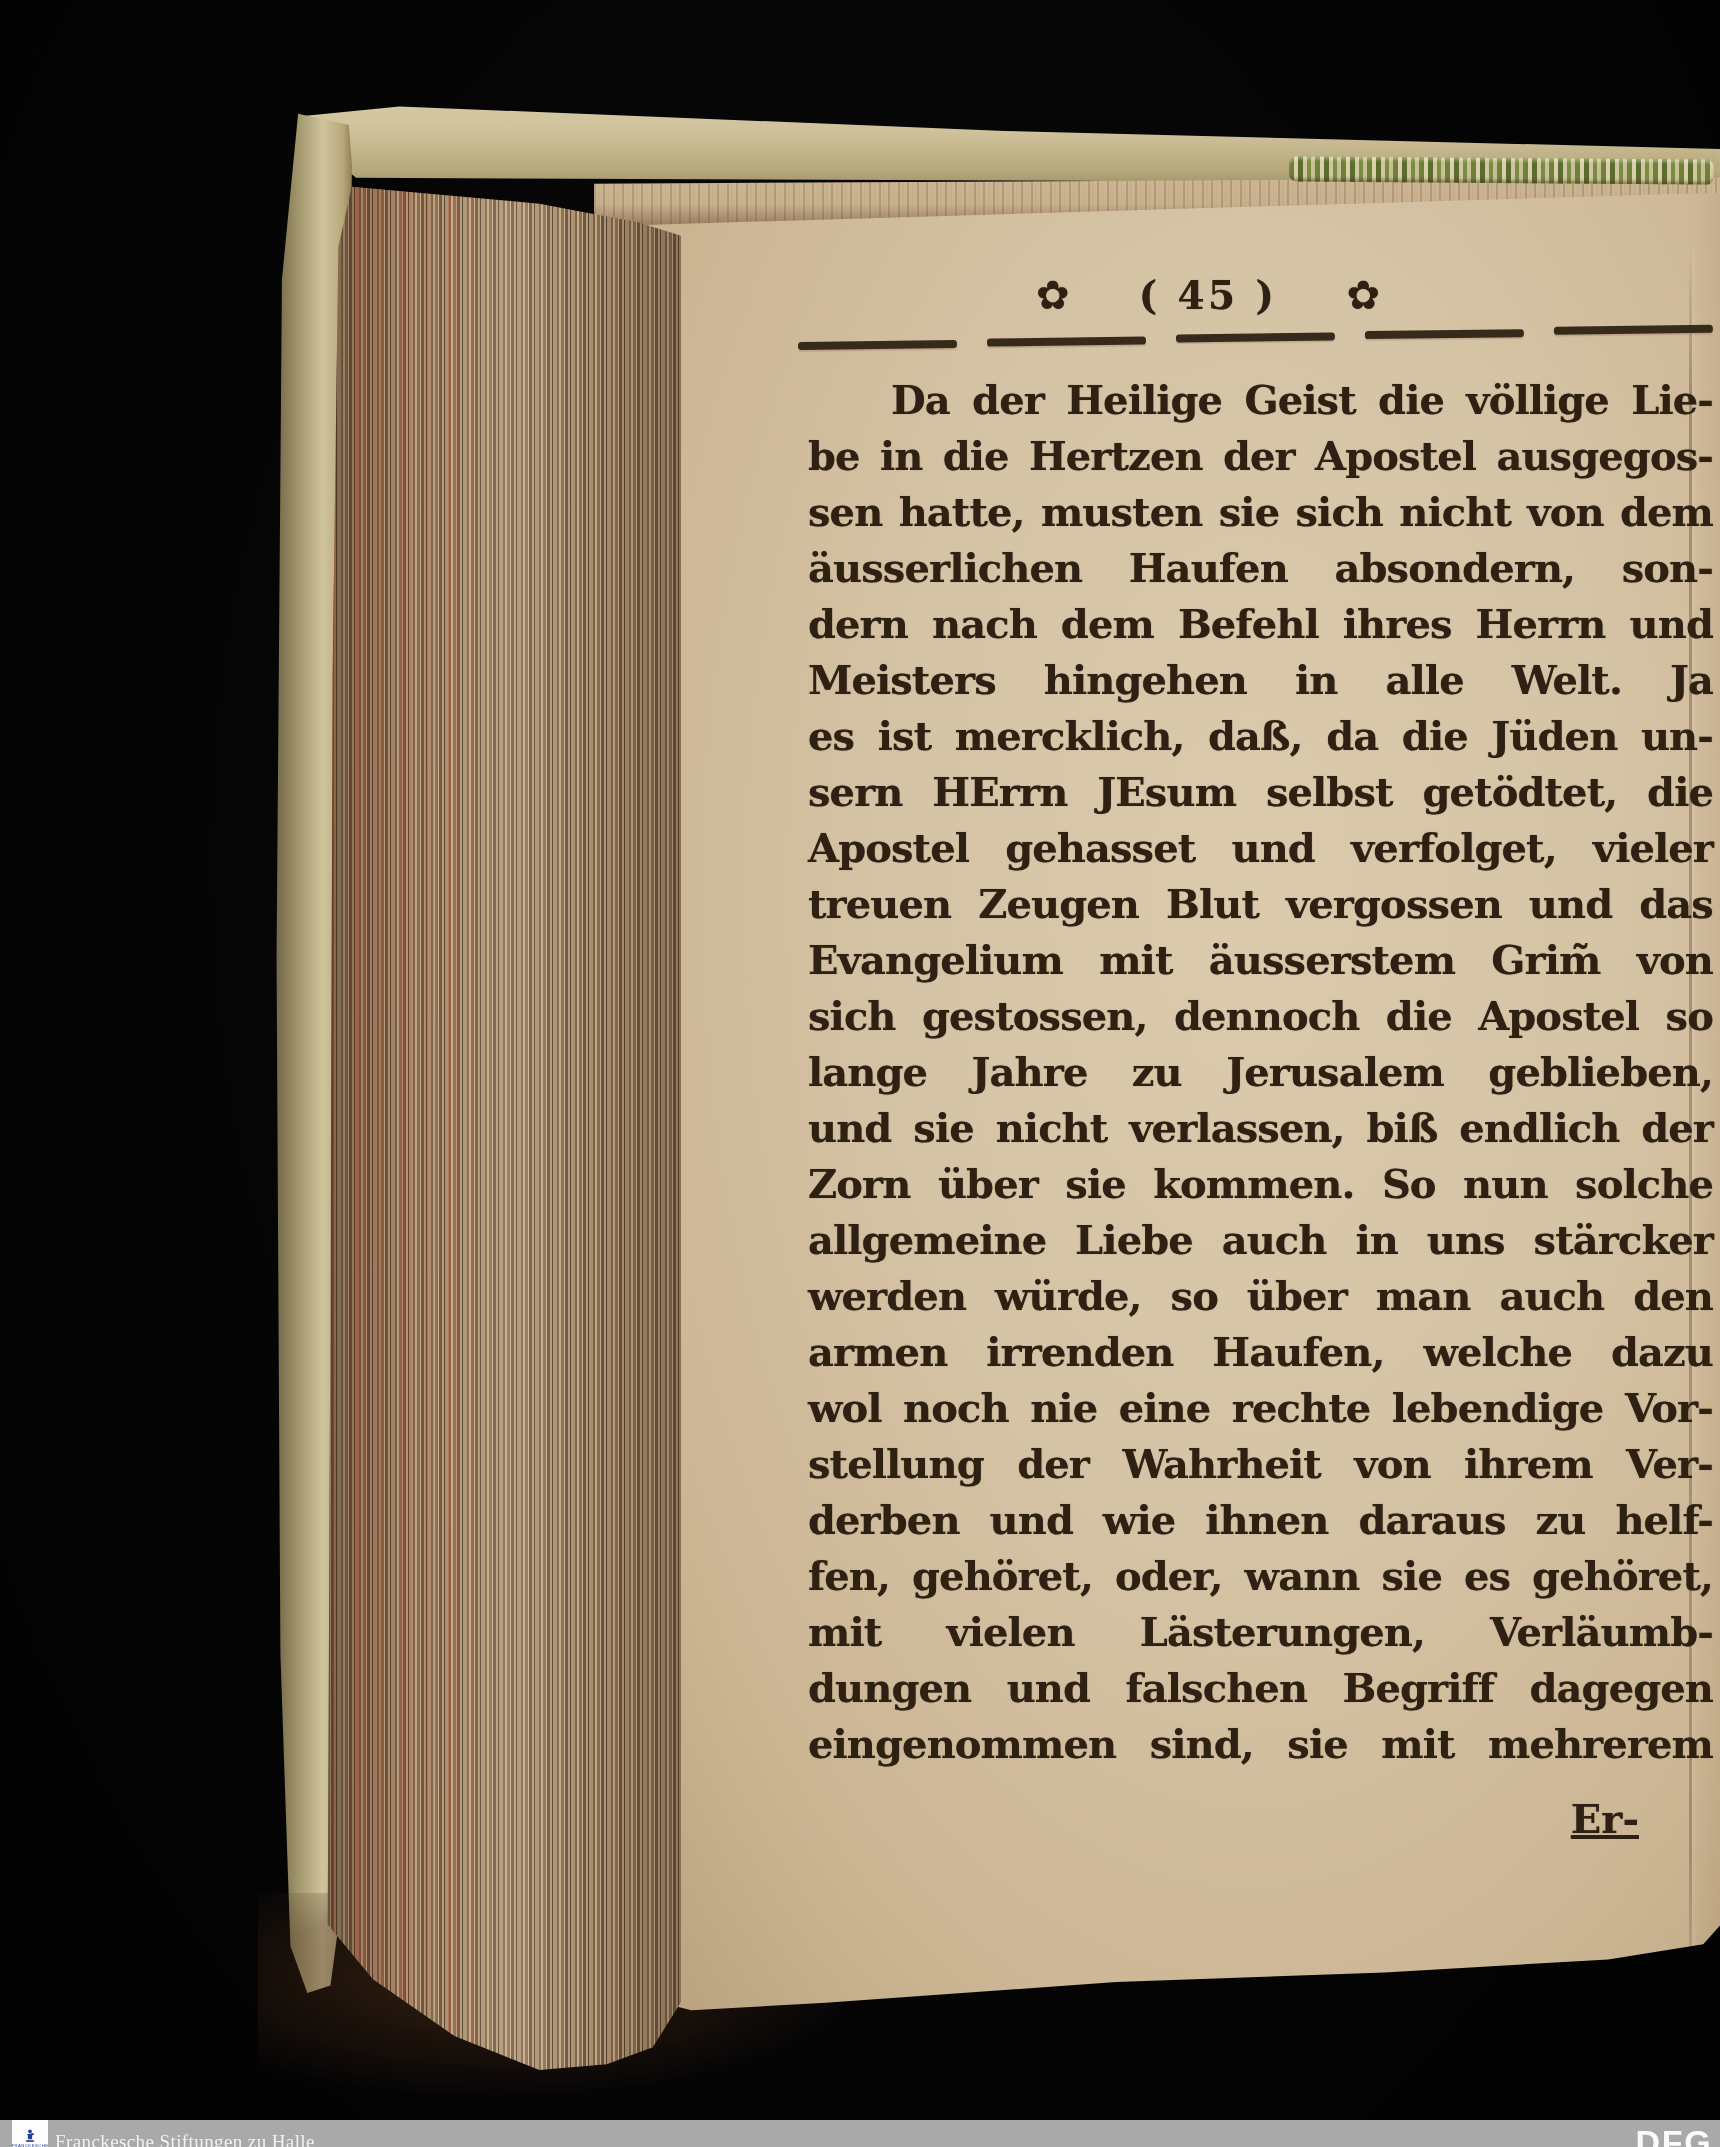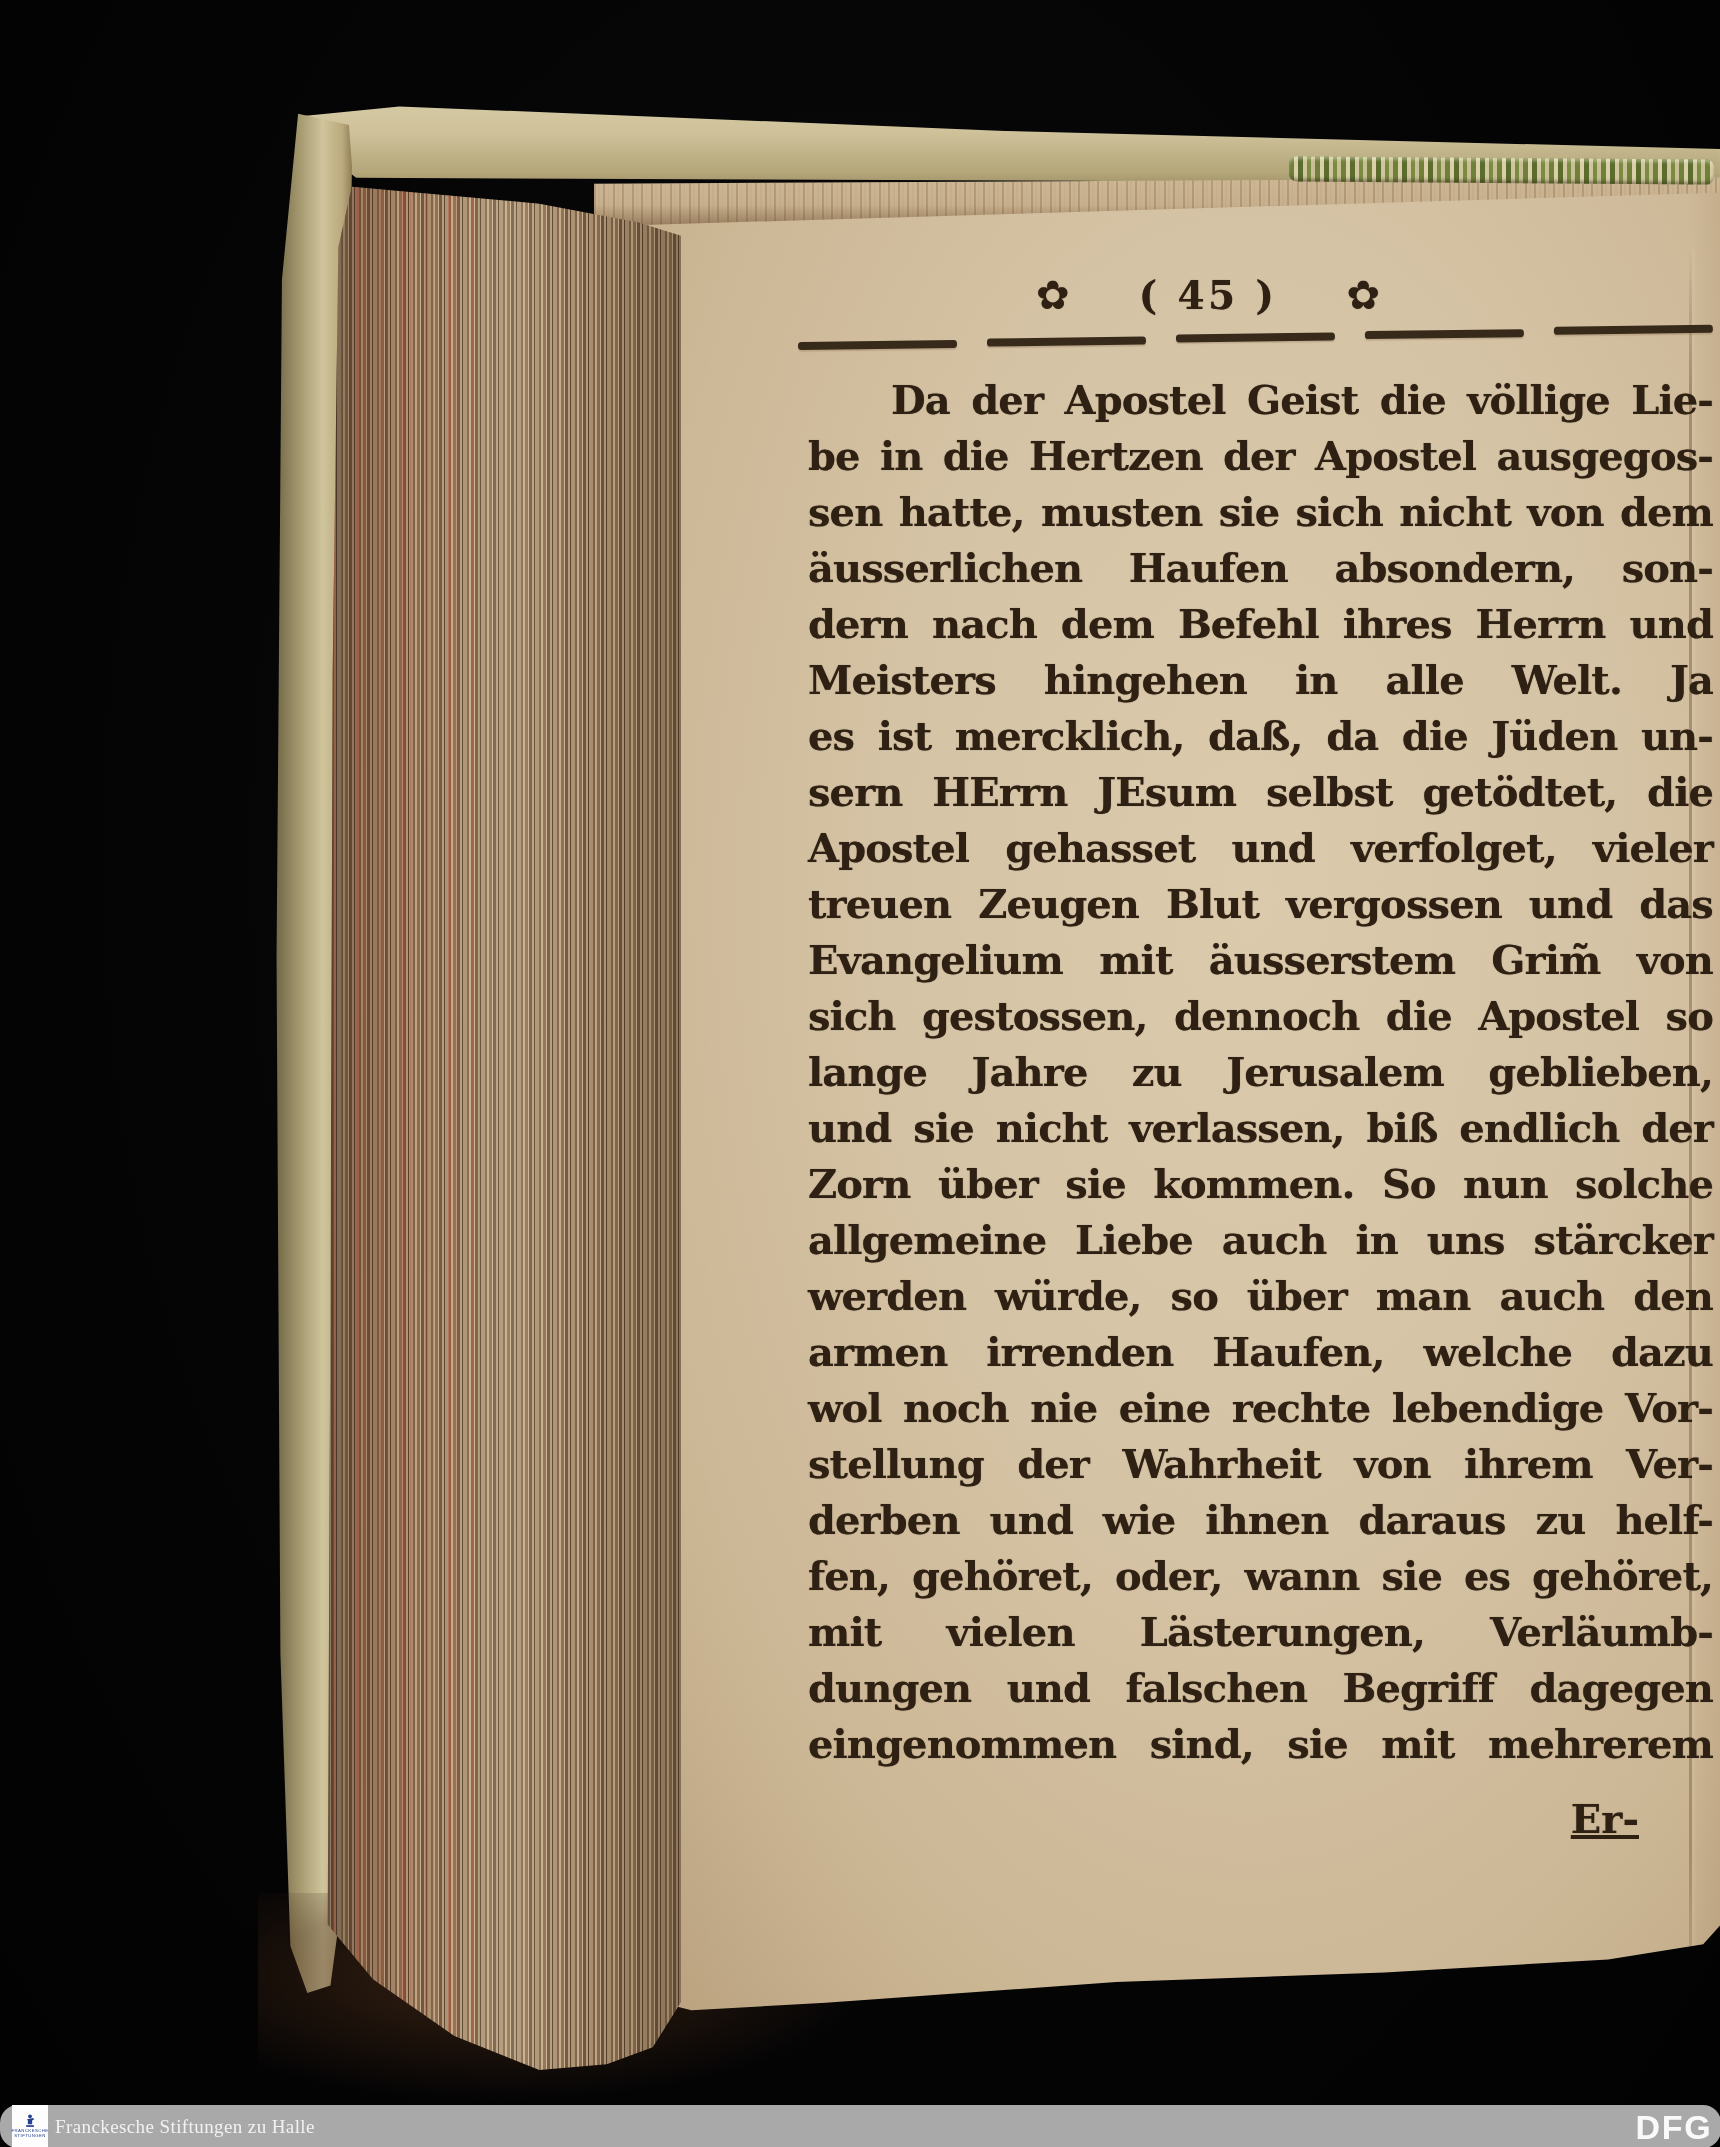--- a/index.html
+++ b/index.html
@@ -86,22 +86,22 @@
 
   .text-lines{position:absolute;left:206px;top:193px;width:905px;z-index:6;
     font-size:40px;font-weight:700;letter-spacing:-0.9px;}
   .text-lines .line{height:56px;line-height:56px;white-space:nowrap;
     text-align:justify;text-align-last:justify;}
   .text-lines .line:first-child{padding-left:83px;}
   .catchword{position:absolute;left:206px;top:1616px;width:905px;z-index:6;
     font-size:40px;font-weight:700;text-align:right;padding-right:74px;box-sizing:border-box;text-decoration:underline;}
 
   
-  .footer-bar{position:absolute;left:0;bottom:0;width:1721px;height:43px;background:#a9a9a9;z-index:10;
-    display:flex;align-items:center;border-radius:18px;}
+  .footer-bar{position:absolute;left:0;bottom:0;width:1721px;height:28px;background:#a9a9a9;z-index:10;
+    display:flex;align-items:center;}
   .inst-logo-box{position:absolute;left:12px;top:0;width:36px;height:43px;background:#fdfdfd;
     display:flex;flex-direction:column;align-items:center;justify-content:center;gap:0.9px;}
   .inst-logo-box svg{display:block;}
   .inst-logo-text{font-family:"Liberation Sans",sans-serif;font-size:4.3px;line-height:4.3px;
     color:#27418f;letter-spacing:0.4px;text-align:center;}
   .inst-label{position:absolute;left:55px;top:0;height:43px;line-height:43px;
     font-family:"Liberation Serif",serif;font-size:19px;color:#f2f2f2;letter-spacing:0.4px;}
   .dfg{position:absolute;right:8.6px;top:0;height:43px;line-height:45px;
     font-family:"Liberation Sans",sans-serif;font-size:34px;font-weight:700;color:#fafafa;letter-spacing:1.7px;}
 </style>
@@ -125,21 +125,21 @@
 
     <div class="rule-row">
       <div class="rule-seg"></div>
       <div class="rule-seg"></div>
       <div class="rule-seg"></div>
       <div class="rule-seg"></div>
       <div class="rule-seg"></div>
     </div>
 
     <div class="text-lines ink">
-        <div class="line">Da der Apostel Geist die völlige Lie-</div>
+        <div class="line">Da der Heilige Geist die völlige Lie-</div>
         <div class="line">be in die Hertzen der Apostel ausgegos-</div>
         <div class="line">sen hatte, musten sie sich nicht von dem</div>
         <div class="line">äusserlichen Haufen absondern, son-</div>
         <div class="line">dern nach dem Befehl ihres Herrn und</div>
         <div class="line">Meisters hingehen in alle Welt.  Ja</div>
         <div class="line">es ist mercklich, daß, da die Jüden un-</div>
         <div class="line">sern HErrn JEsum selbst getödtet, die</div>
         <div class="line">Apostel gehasset und verfolget, vieler</div>
         <div class="line">treuen Zeugen Blut vergossen und das</div>
         <div class="line">Evangelium mit äusserstem Grim̃ von</div>

